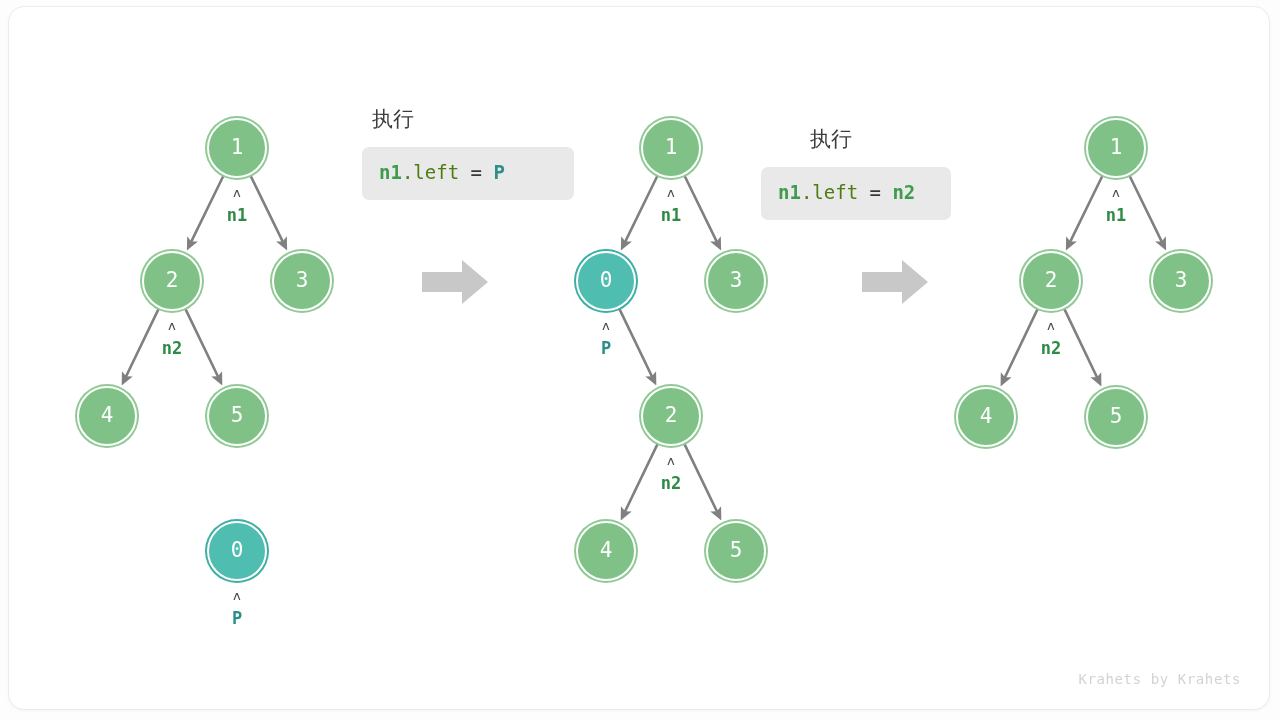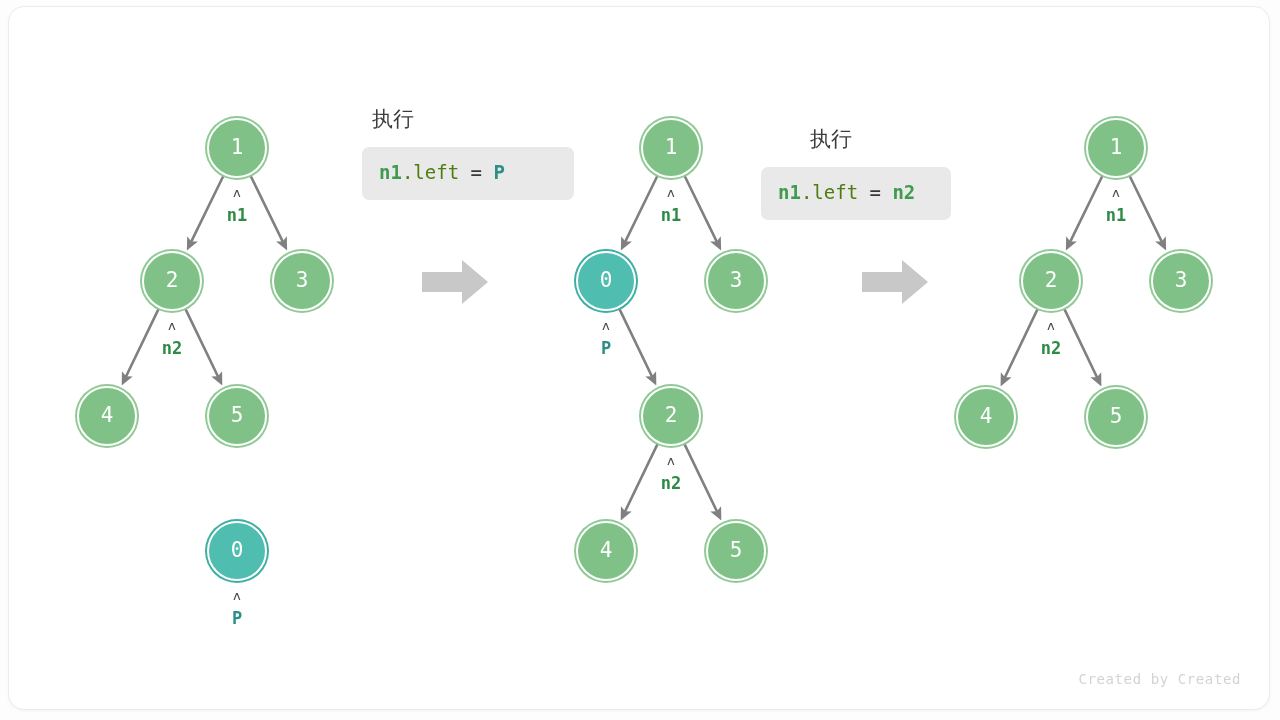--- a/index.html
+++ b/index.html
@@ -270,15 +270,15 @@
       </div>
     <div id="transitions-layer">
         <div class="bigarrow" style="left: 413px; top: 252px;"><svg viewBox="0 0 66 46" width="66" height="46">
             <path d="M0,13 L40,13 L40,1 L66,23 L40,45 L40,33 L0,33 Z" fill="#c8c8c8"></path>
           </svg></div>
         <div class="bigarrow" style="left: 853px; top: 252px;"><svg viewBox="0 0 66 46" width="66" height="46">
             <path d="M0,13 L40,13 L40,1 L66,23 L40,45 L40,33 L0,33 Z" fill="#c8c8c8"></path>
           </svg></div>
       </div>
 
-    <div id="watermark">Created by Created</div>
+    <div id="watermark">Krahets by Krahets</div>
   </div>
 </div>
 
 </body></html>

